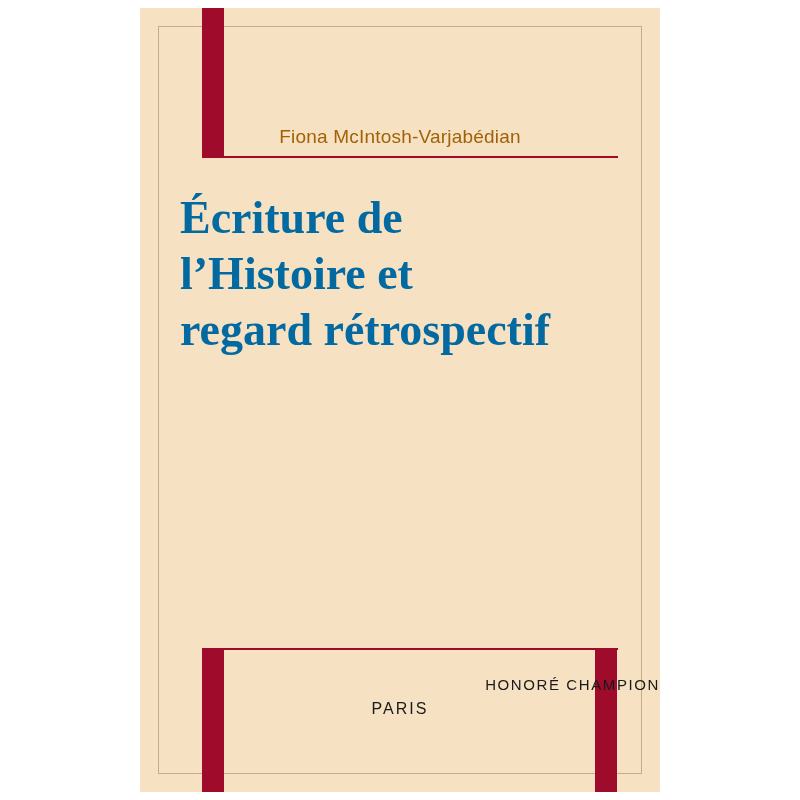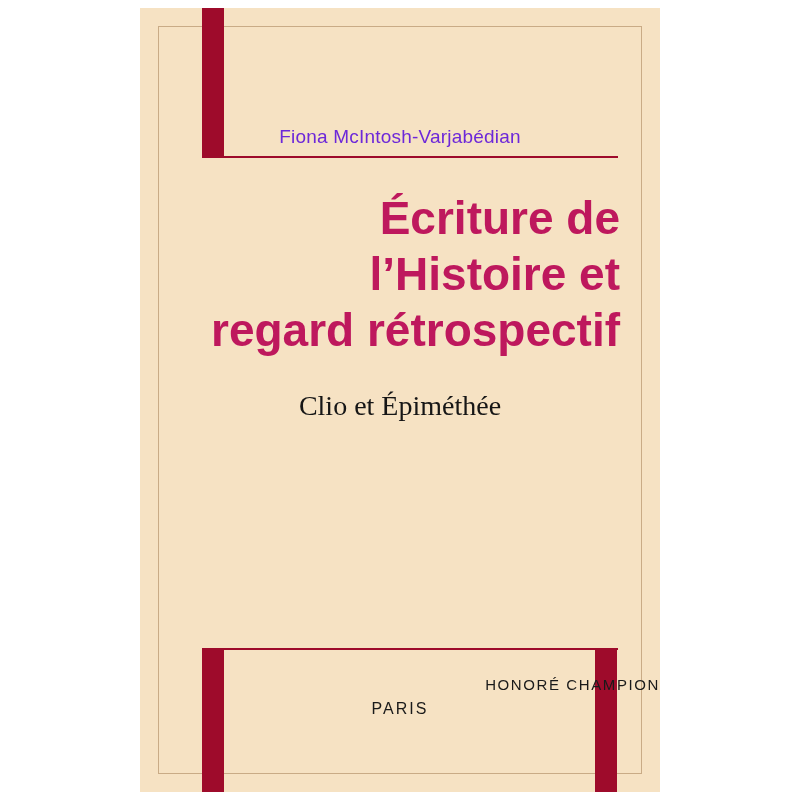--- a/index.html
+++ b/index.html
@@ -90,35 +90,35 @@
   
   .author {
     position: absolute;
     left: 0;
     top: 118px;
     width: 520px;
     text-align: center;
     font-family: "Liberation Sans", sans-serif;
     font-size: 19px;
     letter-spacing: 0.2px;
-    color: #6d28d9;
+    color: #a16207;
   }
 
   
   .title {
     position: absolute;
     left: 40px;
     top: 182px;
     width: 440px;
-    text-align: right;
-    font-family: Liberation Sans, sans-serif;
+    text-align: left;
+    font-family: Liberation Serif, serif;
     font-weight: bold;
     font-size: 46px;
     line-height: 1.22;
-    color: #be185d;
+    color: #0369a1;
   }
   .title .line { display: block; white-space: nowrap; }
 
   
   .subtitle {
     position: absolute;
     left: 40px;
     top: 382px;
     width: 440px;
     text-align: center;
@@ -176,20 +176,19 @@
     <div class="rule-bottom"></div>
 
     <div class="author">Fiona McIntosh-Varjabédian</div>
 
     <div class="title">
       <span class="line">Écriture de</span>
       <span class="line">l’Histoire et</span>
       <span class="line">regard rétrospectif</span>
     </div>
 
-    <div class="subtitle">Clio et Épiméthée</div>
 
 
     <div class="publisher">HONORÉ CHAMPION</div>
     <div class="publisher-city">PARIS</div>
 
   </div>
 </div>
 
 </body></html>

